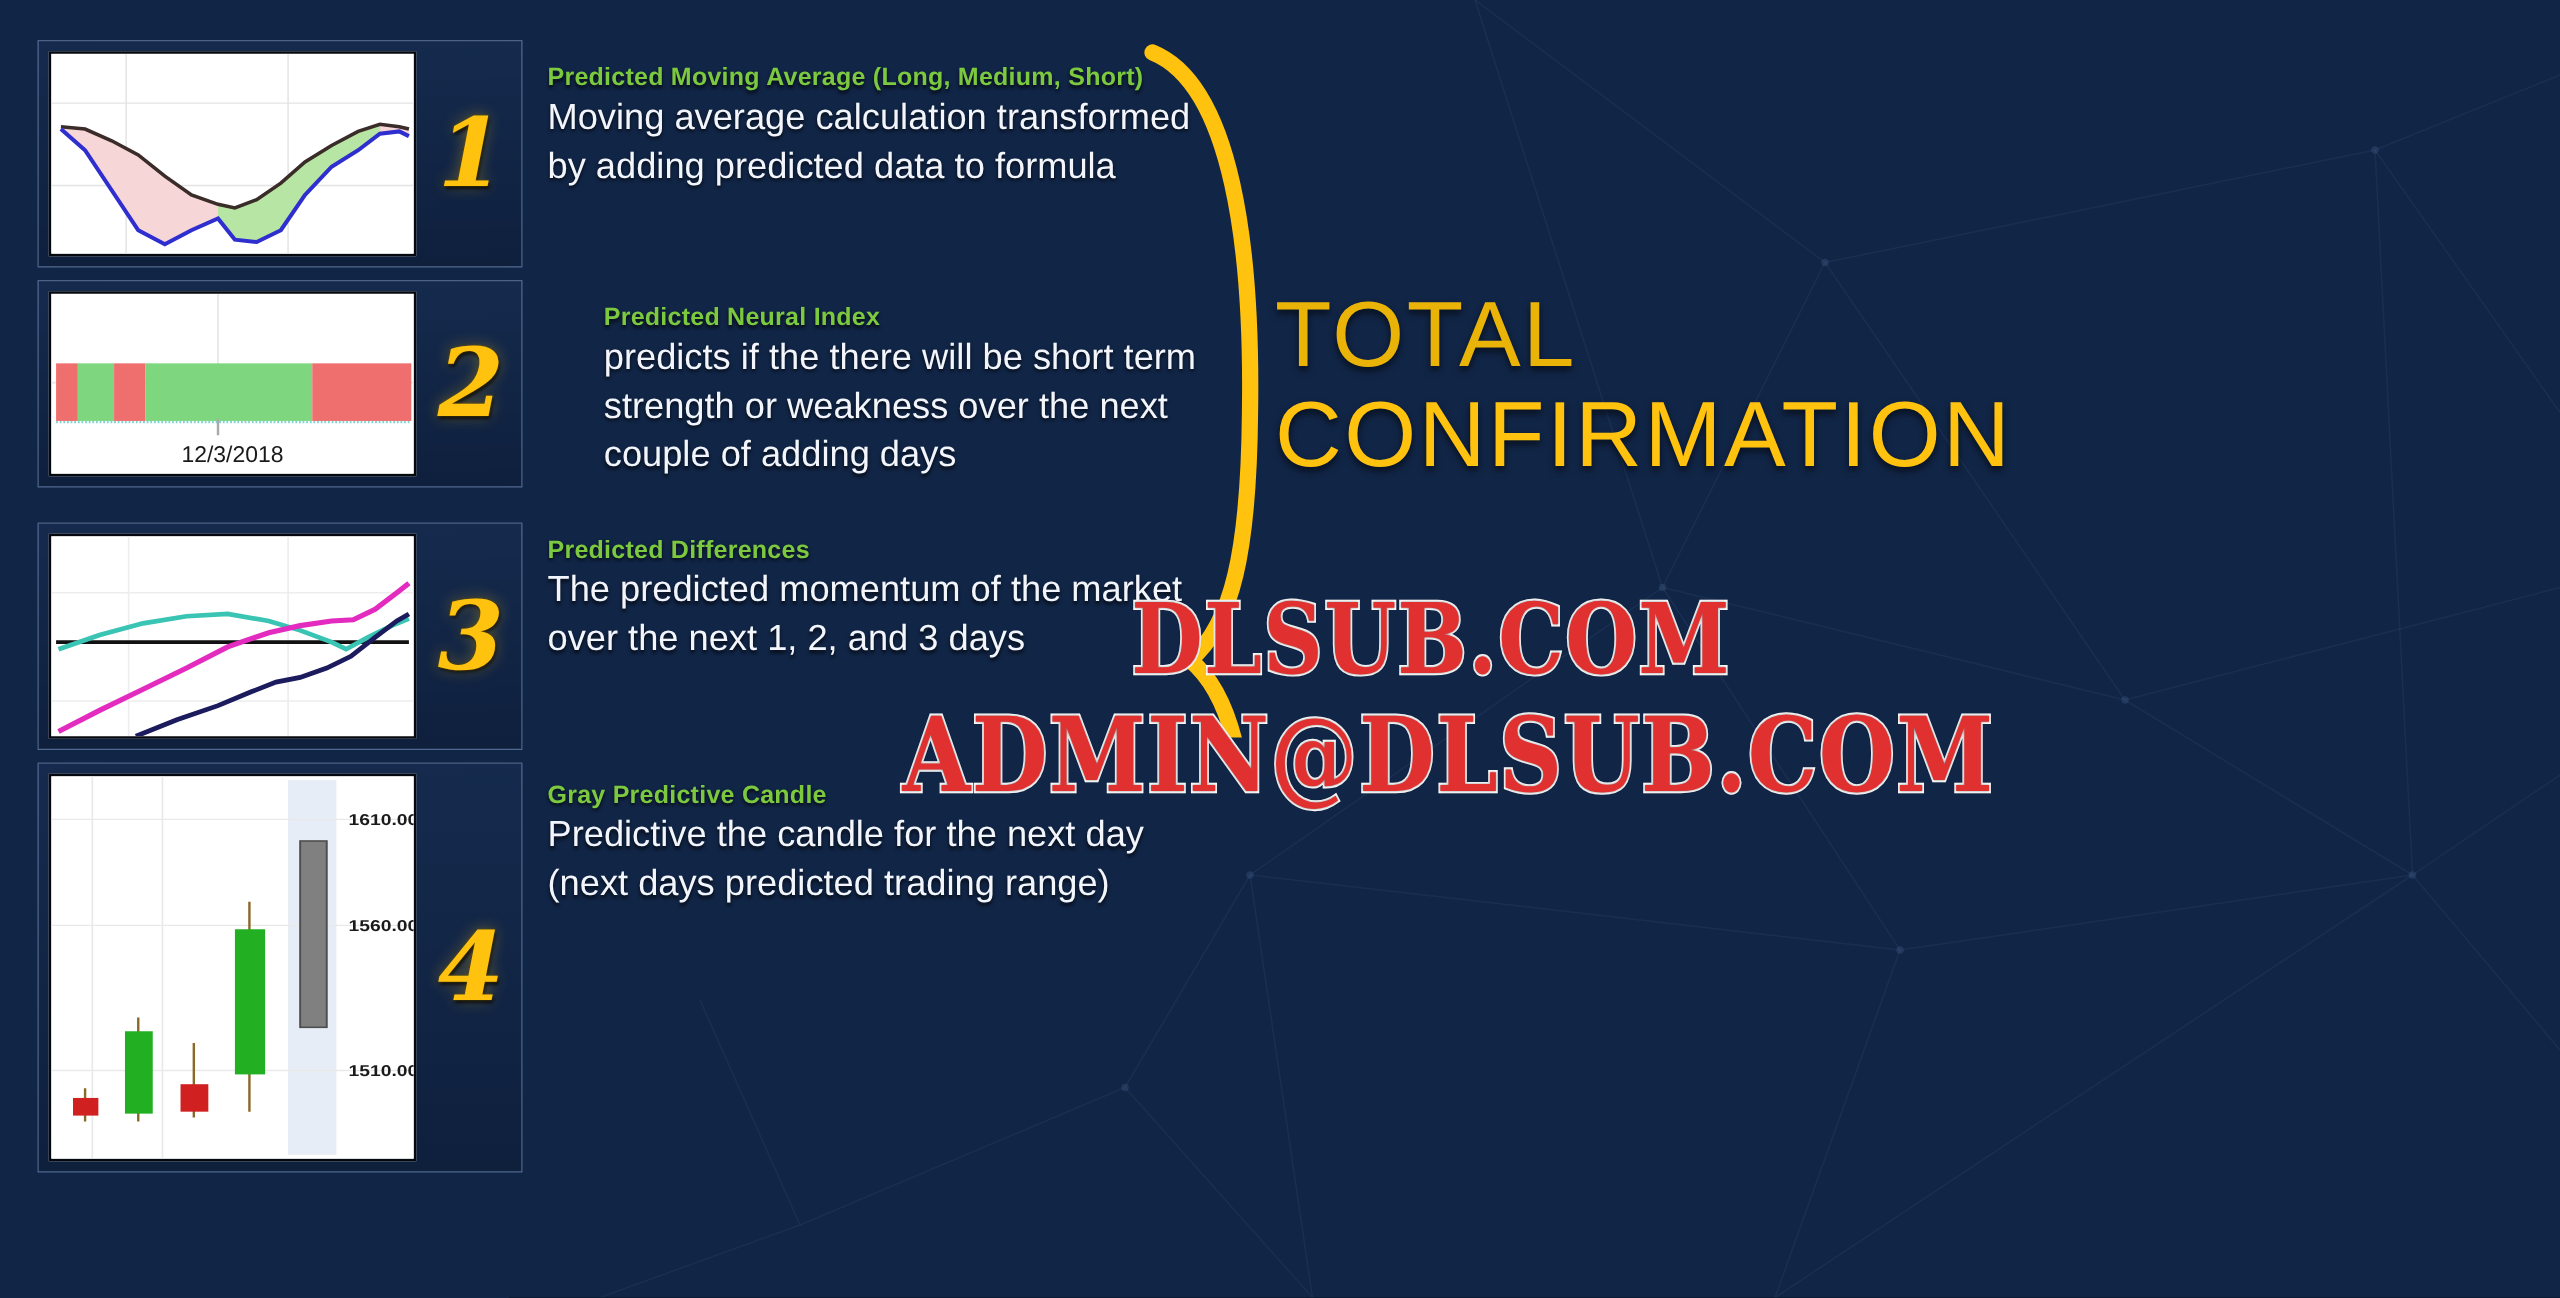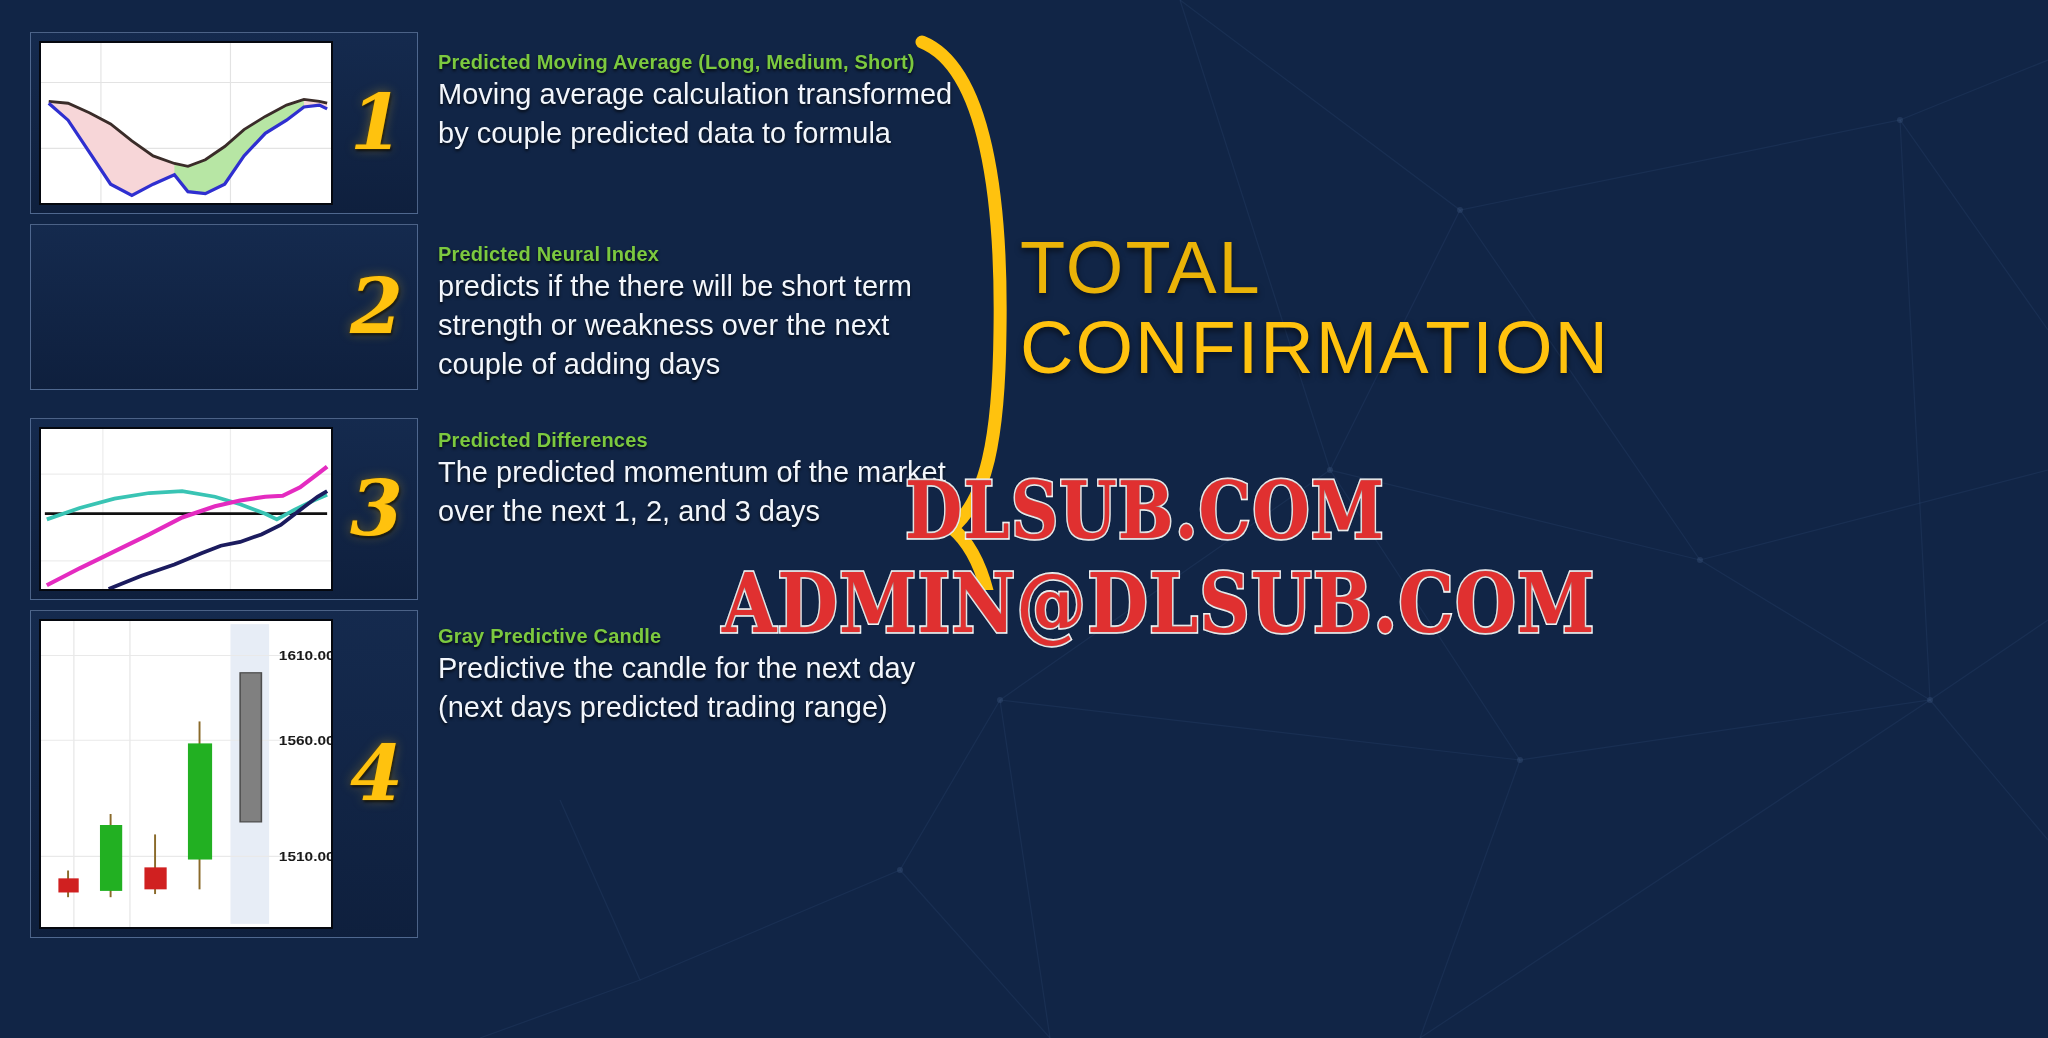--- a/index.html
+++ b/index.html
@@ -32,21 +32,21 @@
   #p2{top:224px;height:166px;}
   #p3{top:418px;height:182px;}
   #p4{top:610px;height:328px;}
 
   
   .block{position:absolute;left:438px;width:540px;}
   .head{font-size:20px;font-weight:700;color:#7CC93F;letter-spacing:.2px;
     text-shadow:0 2px 3px rgba(0,0,0,.75);line-height:1.27;}
   .body{font-size:29px;color:#F2F6FC;line-height:1.33;text-shadow:0 2px 3px rgba(0,0,0,.75);}
   #b1{top:50px;}
-  #b2{top:242px;}
+  #b2{top:242px;margin-left:45px;}
   #b3{top:428px;}
   #b4{top:624px;}
 
   
   #brace{position:absolute;left:890px;top:30px;width:150px;height:560px;pointer-events:none;}
   #tc{position:absolute;left:1020px;top:228px;width:1010px;}
   #tc .t1{font-size:74px;color:#eab308;letter-spacing:2px;line-height:1.08;
     text-shadow:0 3px 6px rgba(0,0,0,.6);}
   #tc .t2{font-size:74px;color:#FFC20E;letter-spacing:2px;line-height:1.08;
     text-shadow:0 3px 6px rgba(0,0,0,.6);}
@@ -108,20 +108,39 @@
         <path d="M138,128 L152,131 L170,124 L190,110 L210,92 L232,78 L254,66 L272,60
                  L272,68 L254,82 L232,96 L210,120 L190,150 L170,160 L152,158 L138,140 Z" fill="#b7e6a4" stroke="none"></path>
         <path d="M8,62 L28,64 L50,74 L72,86 L94,104 L116,120 L138,128 L152,131 L170,124 L190,110 L210,92 L232,78 L254,66 L272,60 L288,62 L296,64" fill="none" stroke="#3a2c29" stroke-width="3"></path>
         <path d="M8,64 L28,82 L50,116 L72,150 L94,162 L116,150 L138,140 L152,158 L170,160 L190,150 L210,120 L232,96 L254,82 L272,68 L288,66 L296,70" fill="none" stroke="#2f2fd0" stroke-width="3.4"></path>
       </svg>
     </div>
     <div class="num">1</div>
   </div>
 
   <div class="panel" id="p2">
+    <div class="thumb">
+      <svg viewBox="0 0 300 150" preserveAspectRatio="none">
+        <rect width="300" height="150" fill="#ffffff"></rect>
+        <g stroke="#e6e6e6" stroke-width="1.4">
+          <line x1="138" y1="0" x2="138" y2="118"></line>
+          <line x1="0" y1="74" x2="300" y2="74"></line>
+        </g>
+        <g>
+          <rect x="4" y="58" width="18" height="48" fill="#ef6f6f"></rect>
+          <rect x="22" y="58" width="30" height="48" fill="#7ed77e"></rect>
+          <rect x="52" y="58" width="26" height="48" fill="#ef6f6f"></rect>
+          <rect x="78" y="58" width="138" height="48" fill="#7ed77e"></rect>
+          <rect x="216" y="58" width="82" height="48" fill="#ef6f6f"></rect>
+        </g>
+        <line x1="4" y1="107" x2="298" y2="107" stroke="#7fd4d4" stroke-width="2" stroke-dasharray="1.5 1.5"></line>
+        <line x1="138" y1="104" x2="138" y2="118" stroke="#aaaaaa" stroke-width="2"></line>
+        <text x="150" y="140" font-family="Liberation Sans, sans-serif" font-size="19" fill="#1a1a1a" text-anchor="middle">12/3/2018</text>
+      </svg>
+    </div>
     <div class="num">2</div>
   </div>
 
   <div class="panel" id="p3">
     <div class="thumb">
       <svg viewBox="0 0 300 170" preserveAspectRatio="none">
         <rect width="300" height="170" fill="#ffffff"></rect>
         <g stroke="#ededed" stroke-width="1.3">
           <line x1="0" y1="48" x2="300" y2="48"></line>
           <line x1="0" y1="140" x2="300" y2="140"></line>
@@ -170,21 +189,21 @@
           <text x="246" y="158">1560.00</text>
           <text x="246" y="306">1510.00</text>
         </g>
       </svg>
     </div>
     <div class="num">4</div>
   </div>
 
   <div class="block" id="b1">
     <div class="head">Predicted Moving Average (Long, Medium, Short)</div>
-    <div class="body">Moving average calculation transformed by couple predicted data to formula</div>
+    <div class="body">Moving average calculation transformed by adding predicted data to formula</div>
   </div>
   <div class="block" id="b2">
     <div class="head">Predicted Neural Index</div>
     <div class="body">predicts if the there will be short term strength or weakness over the next couple of adding days</div>
   </div>
   <div class="block" id="b3">
     <div class="head">Predicted Differences</div>
     <div class="body">The predicted momentum of the market over the next 1, 2, and 3 days</div>
   </div>
   <div class="block" id="b4">

